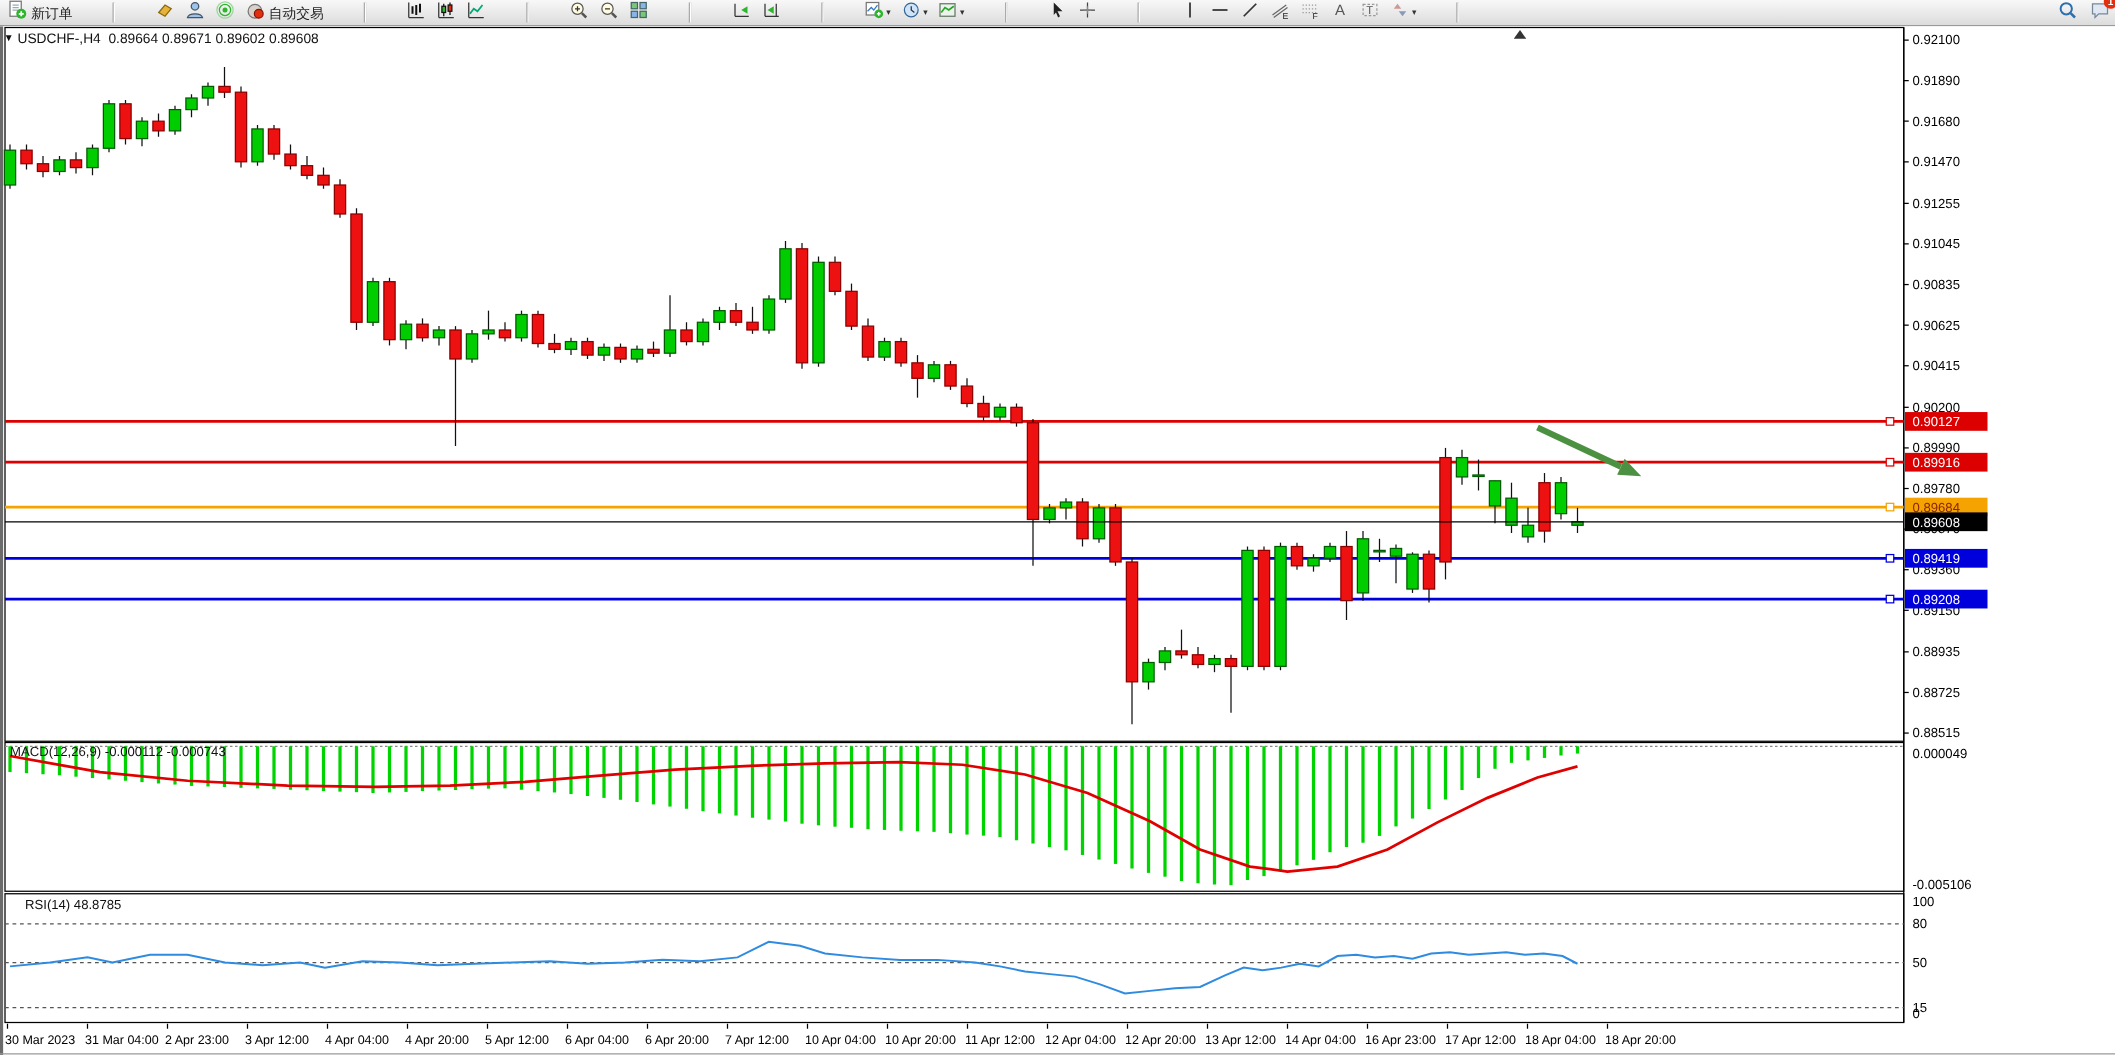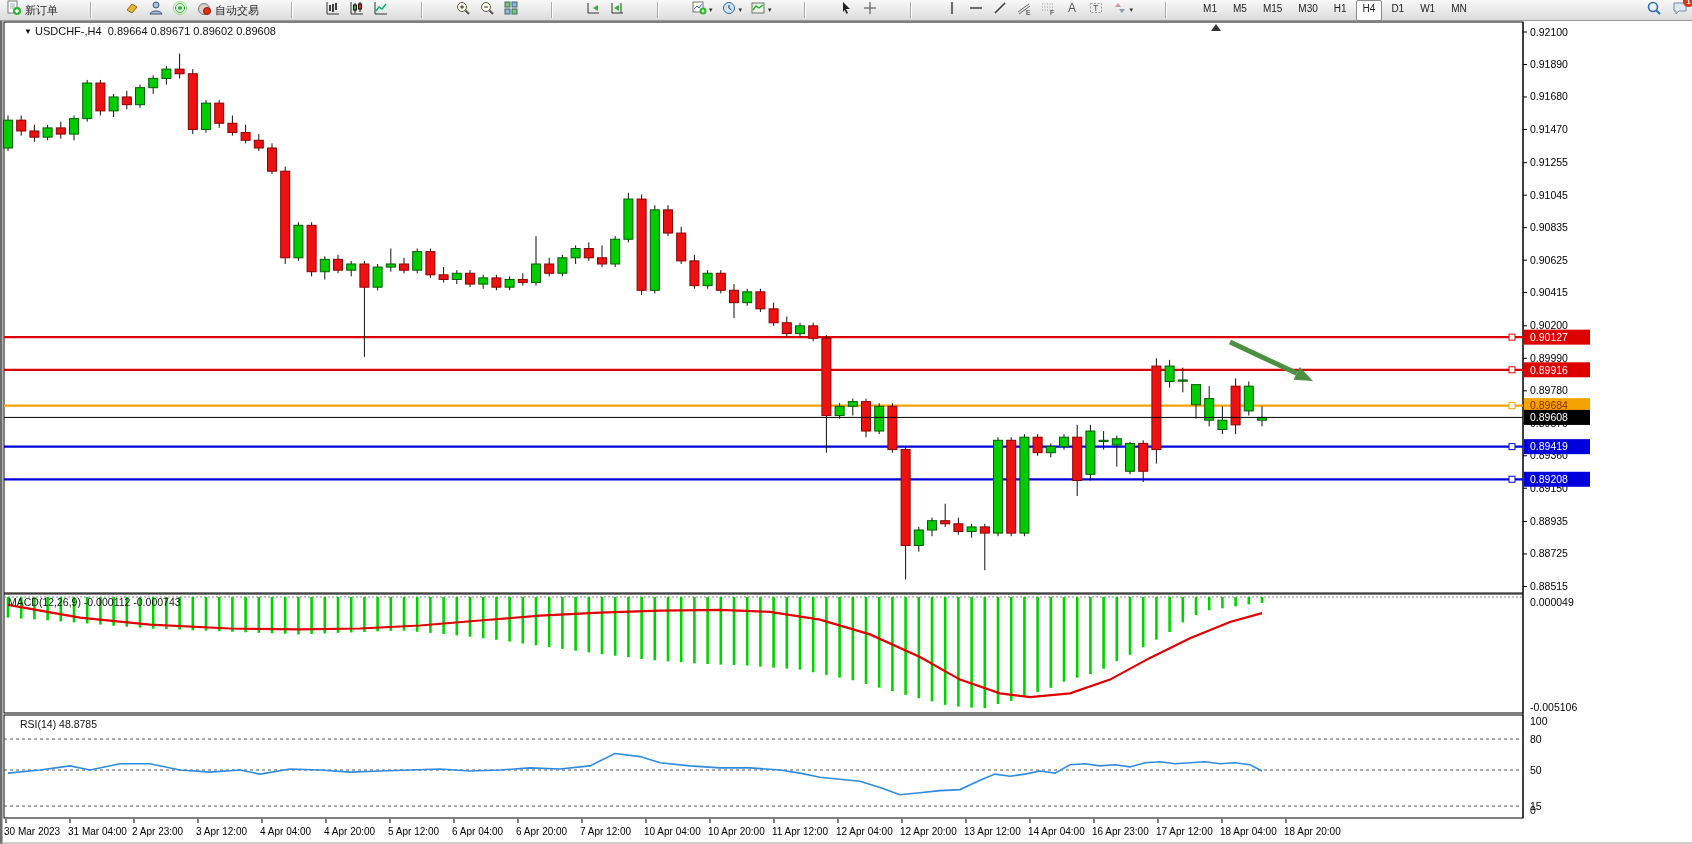--- a/index.html
+++ b/index.html
@@ -211,31 +211,20 @@
         </div>
         <div class="tb-btn">
           <span><svg width="16" height="16">
               <polygon points="4,3 7,7 1,7" fill="#c99" transform="translate(2,0)"></polygon>
               <polygon points="9,13 12,9 6,9" fill="#89b" transform="translate(1,0)"></polygon>
             </svg></span>
           <span class="caret">▾</span>
         </div>
       </div>
       <div class="tb-sep"></div>
-      <div class="tb-group">
-        <div class="tf-btn">M1</div>
-        <div class="tf-btn">M5</div>
-        <div class="tf-btn">M15</div>
-        <div class="tf-btn">M30</div>
-        <div class="tf-btn">H1</div>
-        <div class="tf-btn active">H4</div>
-        <div class="tf-btn">D1</div>
-        <div class="tf-btn">W1</div>
-        <div class="tf-btn">MN</div>
-      </div>
       <div class="tb-right">
         <span><svg width="16" height="16">
             <circle cx="7" cy="7" r="4.5" fill="none" stroke="#2a6fb0" stroke-width="1.6"></circle>
             <line x1="10.5" y1="10.5" x2="14" y2="14" stroke="#2a6fb0" stroke-width="2"></line>
           </svg></span>
         <span class="chat-wrap"><svg width="16" height="16">
             <path d="M2 3h12v8H7l-3 3v-3H2z" fill="#dfe8f2" stroke="#789"></path>
           </svg><span class="badge">1</span></span>
       </div>
     </div>
@@ -647,20 +636,20 @@
       <line x1="1094" y1="798" x2="1094" y2="802" stroke="#000"></line>
       <text x="1092" y="814" font-size="10px" fill="#000">16 Apr 23:00</text>
       <line x1="1158" y1="798" x2="1158" y2="802" stroke="#000"></line>
       <text x="1156" y="814" font-size="10px" fill="#000">17 Apr 12:00</text>
       <line x1="1222" y1="798" x2="1222" y2="802" stroke="#000"></line>
       <text x="1220" y="814" font-size="10px" fill="#000">18 Apr 04:00</text>
       <line x1="1286" y1="798" x2="1286" y2="802" stroke="#000"></line>
       <text x="1284" y="814" font-size="10px" fill="#000">18 Apr 20:00</text>
     </svg>
 
-  <div class="overlay-label" style="left:24px;top:25px;">
+  <div class="overlay-label" style="left:3px;top:25px;">
     <span style="font-size:8px;vertical-align:1px;">▼</span>
     <span>USDCHF-,H4</span>&nbsp;
     <span>0.89664 0.89671 0.89602 0.89608</span>
   </div>
   <div class="overlay-label" style="left:8px;top:596px;font-size:10.5px;">MACD(12,26,9) -0.000112 -0.000743</div>
   <div class="overlay-label" style="left:8px;top:718px;font-size:10.5px;margin-left:12px;">RSI(14) 48.8785</div>
 </div>
 
 </body></html>

